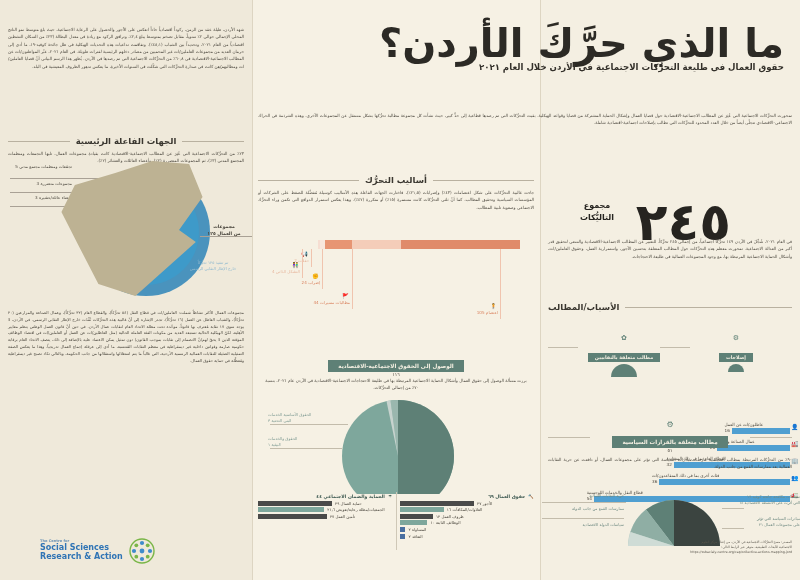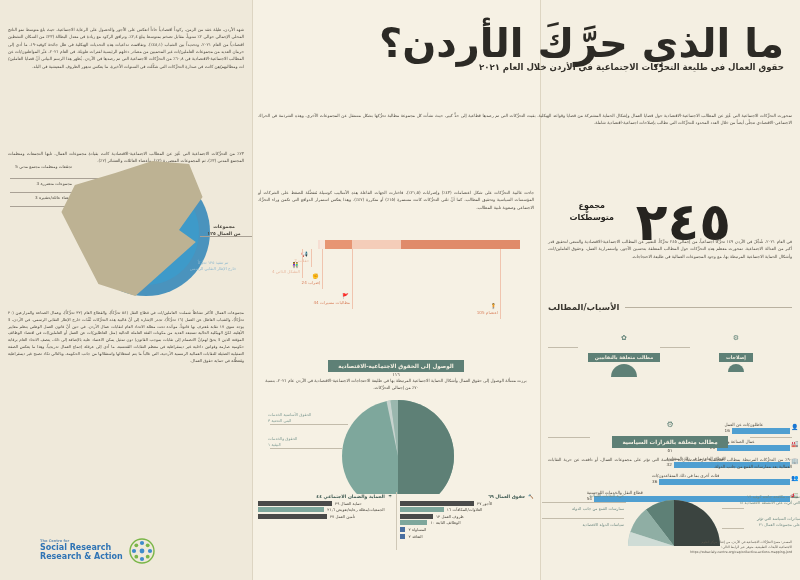--- a/index.html
+++ b/index.html
@@ -135,20 +135,25 @@
   <div class="vline" style="left:540px"></div>
 
   <div class="main-title">ما الذي حرَّكَ الأردن؟</div>
   <div class="sub-title">حقوق العمال في طليعة التحرُّكات الاجتماعية في الأردن خلال العام ٢٠٢١</div>
 
 
   <div class="body-txt" style="position:absolute;left:8px;top:26px;width:236px;">شهد الأردن، طيلة عقد من الزمن، ركوداً اقتصادياً حاداً انعكس على الأجور والحصول على الرعاية الاجتماعية، حيث بلغ متوسط نمو الناتج المحلي الإجمالي حوالي ٢٪ سنوياً، مقابل تضخم بمتوسط يبلغ ٢٫٤٪، وترافق الركود مع زيادة في معدل البطالة (٢٣٪ من السكان النشطين اقتصادياً من العام ٢٠٢١، وتحديداً بين الشباب (٤٨٫١٪). وتفاقمت تداعيات هذه التحديات الهيكلية في ظل جائحة كوفيد-١٩، ما أدى إلى حرمان العديد من مجموعات العاملين/ات غير المحميين من مصادر دخلهم الرئيسية لفترات طويلة. في العام ٢٠٢١، عبّر المواطنون/ات عن المطالب الاجتماعية-الاقتصادية في ٦٠٫٨٪ من التحرُّكات الاجتماعية التي تم رصدها في الأردن. يُظهر هذا الرسم البياني أنّ قضايا العاملين/ات ومطالبهم/هن كانت في صدارة التحرُّكات التي شكّلت في السنوات الأخيرة، ما يعكس تدهور الظروف المعيشية في البلد.</div>
 
   <div class="body-txt" style="position:absolute;left:258px;top:112px;width:534px;">تمحورت التحرُّكات الاجتماعية التي عُثِرَ عن المطالب الاجتماعية-الاقتصادية حول قضايا العمال وإشكال الحماية المشتركة من قضايا وقواعد الهيكلية. بقيت التحرُّكات التي تم رصدها قطاعية إلى حدٍّ كبير، حيث نشأت كل مجموعة مطالبة تحرُّكها بشكل مستقل عن المجموعات الأخرى. وهذه الشرذمة في الحراك الاجتماعي-الاقتصادي تتجلّى أيضاً من خلال العدد المحدود للتحرُّكات التي تطالب بإصلاحات اجتماعية-اقتصادية شاملة.</div>
 
+  <div class="sec-head" style="position:absolute;left:8px;top:136px;width:236px;">
+    <div class="rule"></div>
+    <div class="txt">الجهات الفاعلة الرئيسية</div>
+    <div class="rule"></div>
+  </div>
 
   <div class="body-txt" style="position:absolute;left:8px;top:150px;width:236px;">٢٣٪ من التحرُّكات الاجتماعية التي عُثِرَ عن المطالب الاجتماعية-الاقتصادية كانت بقيادة مجموعات العمال، تليها التجمعات ومنظمات المجتمع المدني (٣٪)، ثم المجموعات المتضررة (٢٪)، وأعضاء العائلات والعشائر (٢٪).</div>
 
   <div class="pie-wrap">
     <svg width="252" height="145" viewBox="0 0 252 145">
 
       <circle cx="146" cy="70" r="64" fill="#4a93bd"></circle>
 
       <path d="M146 70 L146 6 A64 64 0 0 0 112.5 15.6 Z" fill="#a8d7ea"></path>
       <path d="M146 70 L112.5 15.6 A64 64 0 0 0 101.5 24.4 Z" fill="#c3e3f1"></path>
@@ -227,20 +232,25 @@
       <div class="dd-row" style="top: 490px;">
         <div class="dd-lab">قطاع النقل والخدمات اللوجستية</div>
         <div style="display: flex; align-items: center; gap: 2px; direction: rtl;">
           <div class="dd-bar" style="width: 196px; background: rgb(79, 159, 209);"></div>
           <div class="dd-val">54</div>
         </div>
       </div>
       <div class="dd-ico" style="top: 491px;">🚛</div>
     </div>
 
+  <div class="sec-head" style="position:absolute;left:258px;top:175px;width:276px;">
+    <div class="rule"></div>
+    <div class="txt">أساليب التحرُّك</div>
+    <div class="rule"></div>
+  </div>
 
   <div class="body-txt" style="position:absolute;left:258px;top:189px;width:276px;">جاءت غالبية التحرُّكات على شكل اعتصامات (٤٣٪) وإضرابات (٢١٫٥٪)، فاختارت الجهات الفاعلة هذه الأساليب كوسيلة مُفضَّلة للضغط على الشركات أو المؤسسات السياسية وتحقيق المطالب. كما أنّ ثلثي التحرُّكات كانت مستمرة (١٥٪) أو متكررة (٤٧٪). وهذا يعكس استمرار الدوافع التي تكمن وراء التحرُّك الاجتماعي وصعوبة تلبية المطالب.</div>
 
   <div id="mb-holder">
       <div class="mb-track" style="left: 318px; top: 240px; width: 202px; position: absolute;">
         <div class="mb-seg" style="width: 2.25698px; background: rgb(246, 222, 210);"></div>
         <div class="mb-seg" style="width: 4.51397px; background: rgb(248, 231, 220);"></div>
         <div class="mb-seg" style="width: 27.0838px; background: rgb(231, 149, 115);"></div>
         <div class="mb-seg" style="width: 49.6536px; background: rgb(244, 205, 185);"></div>
         <div class="mb-seg" style="width: 118.492px; background: rgb(224, 139, 106);"></div>
@@ -346,21 +356,21 @@
           <div class="bb-bar" style="width: 68.8966px; background: rgb(74, 74, 73);"></div>
         </div>
       </div>
       <div style="position: absolute; left: 396px; top: 492px; width: 1px; height: 58px; background: rgb(207, 200, 183);"></div>
     </div>
 
   <div class="map-shape"></div>
   <div class="big-num">٢٤٥</div>
   <div class="big-num-lab">
     <div>مجموع</div>
-    <div>متوسطُّكات</div>
+    <div>التاليُّكات</div>
   </div>
 
   <div class="body-txt" style="position:absolute;left:548px;top:238px;width:244px;">في العام ٢٠٢١، شُجِّلَ في الأردن ١٤٩ تحرُّكاً اجتماعياً، من إجمالي ٢٤٥ تحرُّكاً. للتعبير عن المطالب الاجتماعية-الاقتصادية والسعي لتحقيق قدر أكبر من العدالة الاجتماعية. تمحورت معظم هذه التحرُّكات حول المطالب المتعلقة بتحسين الأجور، واستمرارية العمل، وحقوق العاملين/ات، وأشكال الحماية الاجتماعية المرتبطة بها، مع وجود المجموعات العمالية في طليعة الاحتجاجات.</div>
 
   <div class="sec-head" style="position:absolute;left:548px;top:302px;width:244px;">
     <div class="rule"></div>
     <div class="txt">الأسباب/المطالب</div>
   </div>
 
   <div id="dm-holder">
@@ -417,21 +427,21 @@
         <circle cx="21" cy="13" r="2.1" fill="#3f8ccb"></circle>
         <circle cx="7.3" cy="7.3" r="1.9" fill="#7ab648"></circle>
         <circle cx="18.7" cy="7.3" r="1.9" fill="#7ab648"></circle>
         <circle cx="7.3" cy="18.7" r="1.9" fill="#7ab648"></circle>
         <circle cx="18.7" cy="18.7" r="1.9" fill="#7ab648"></circle>
         <circle cx="13" cy="13" r="2.4" fill="#3f8ccb"></circle>
       </svg>
     </div>
     <div class="logo-txt">
       <div class="l1">The Centre for</div>
-      <div class="l2">Social Research</div>
+      <div class="l2">Social Sciences</div>
       <div class="l3">Research &amp; Action</div>
     </div>
   </div>
 
   <div class="footer-note">
     <div>المصدر: مسح التحرُّكات الاجتماعية في الأردن، من إعداد مركز العلوم</div>
     <div>الاجتماعية للأبحاث التطبيقية. متوفر عبر الرابط التالي:</div>
     <div style="direction:ltr;text-align:right;">https://ssbacialy-centre.org/cap/collective-actions-mapping-jord</div>
   </div>
 

